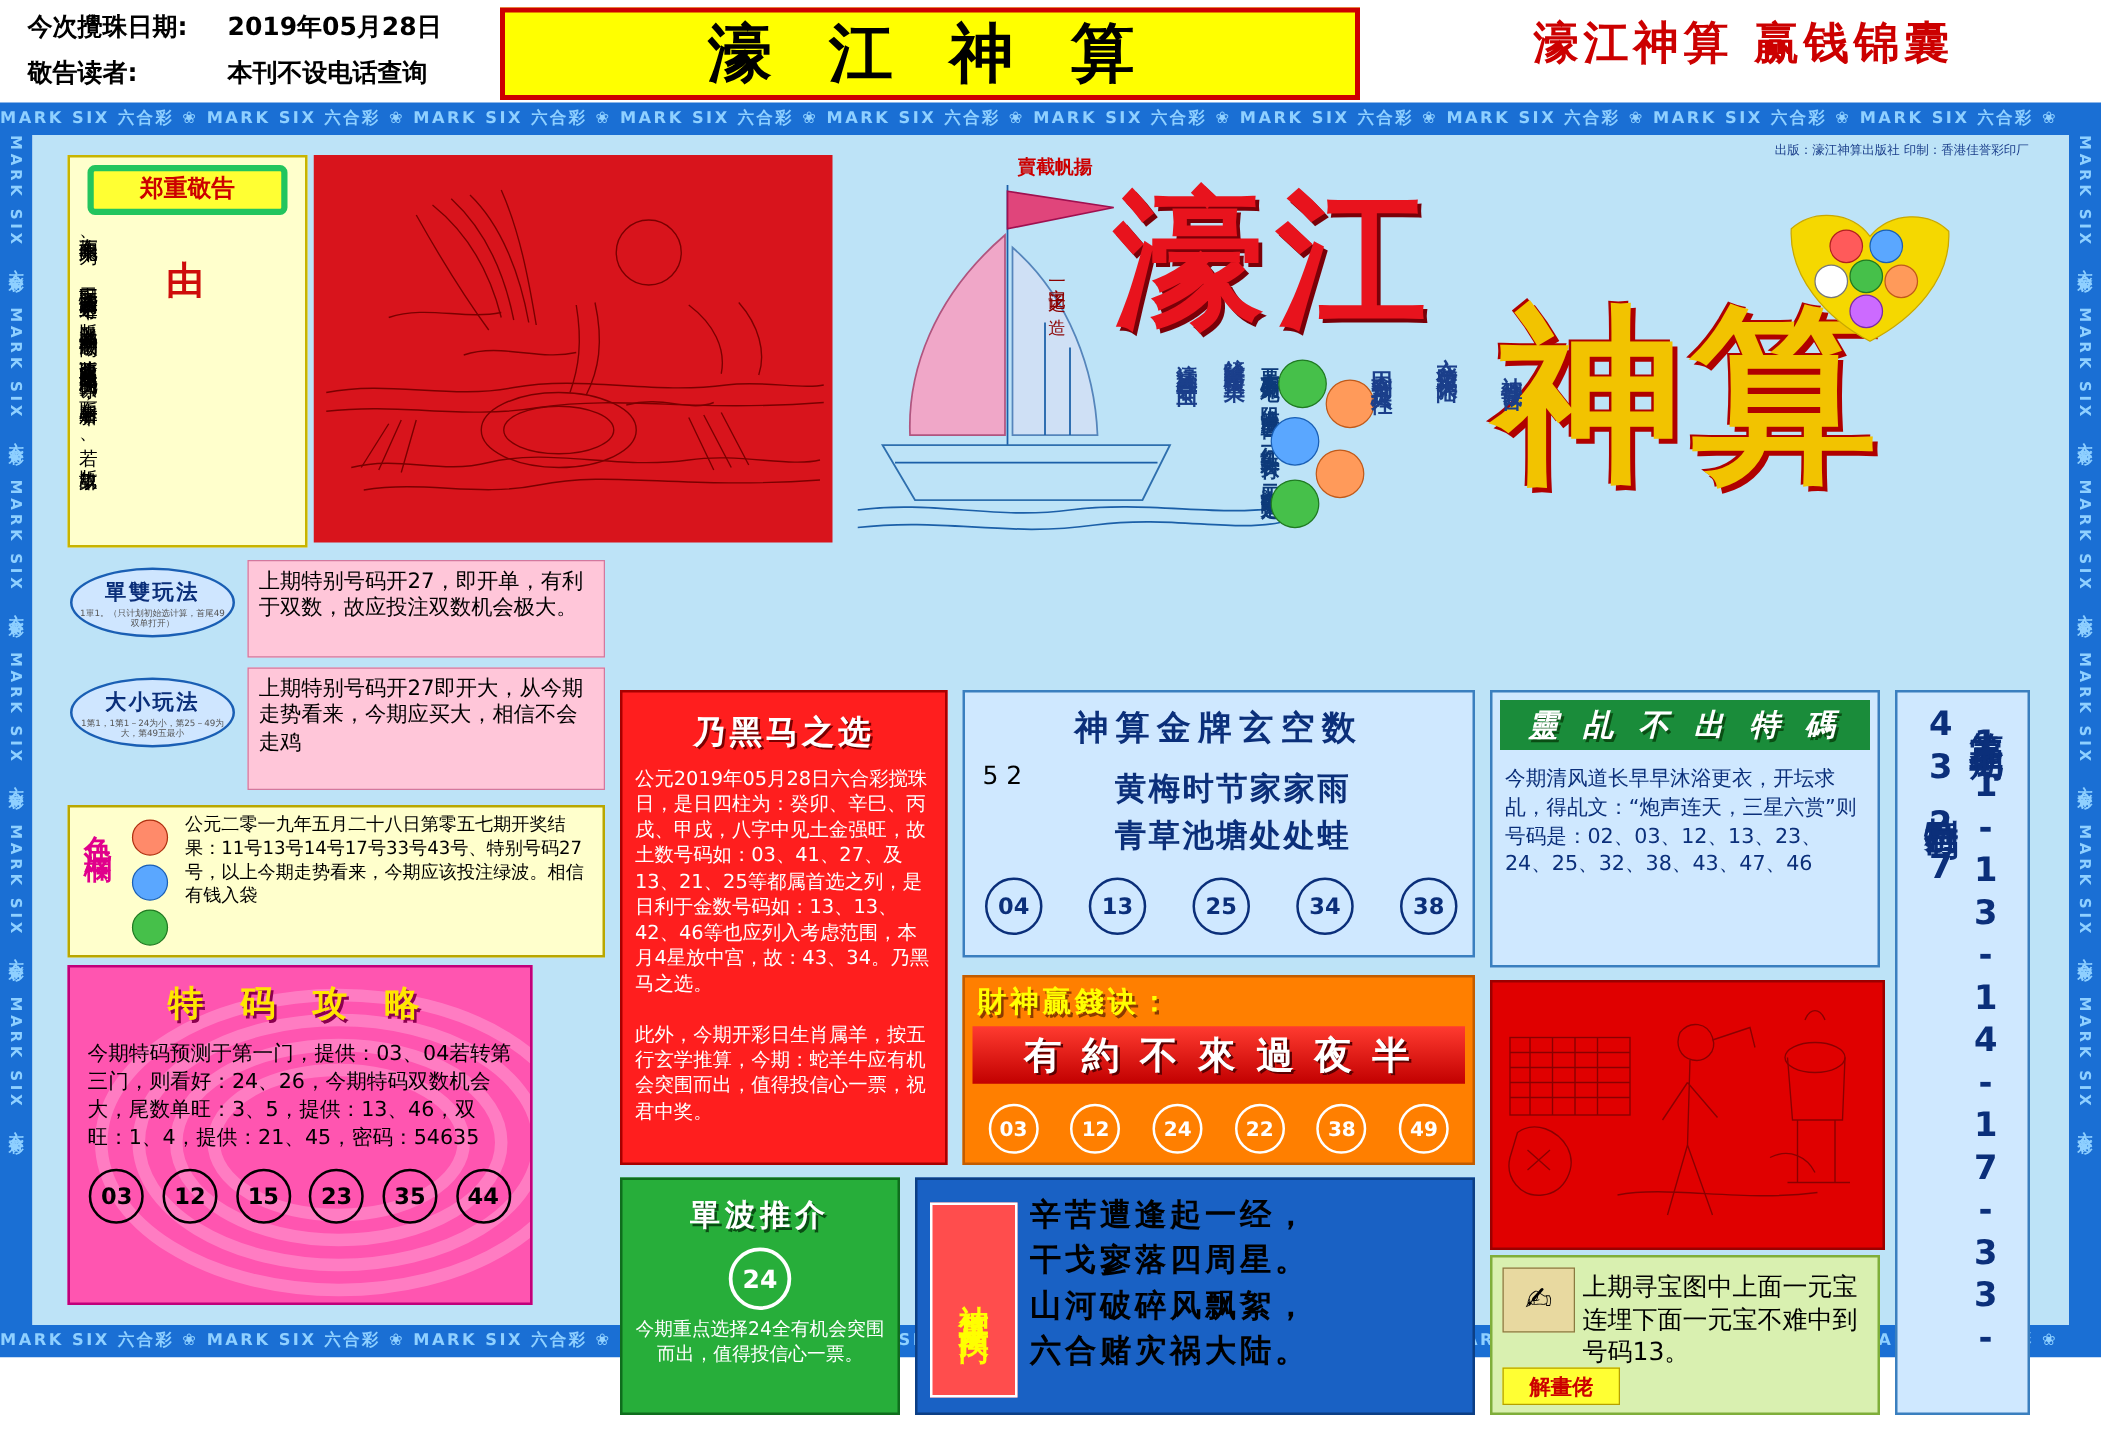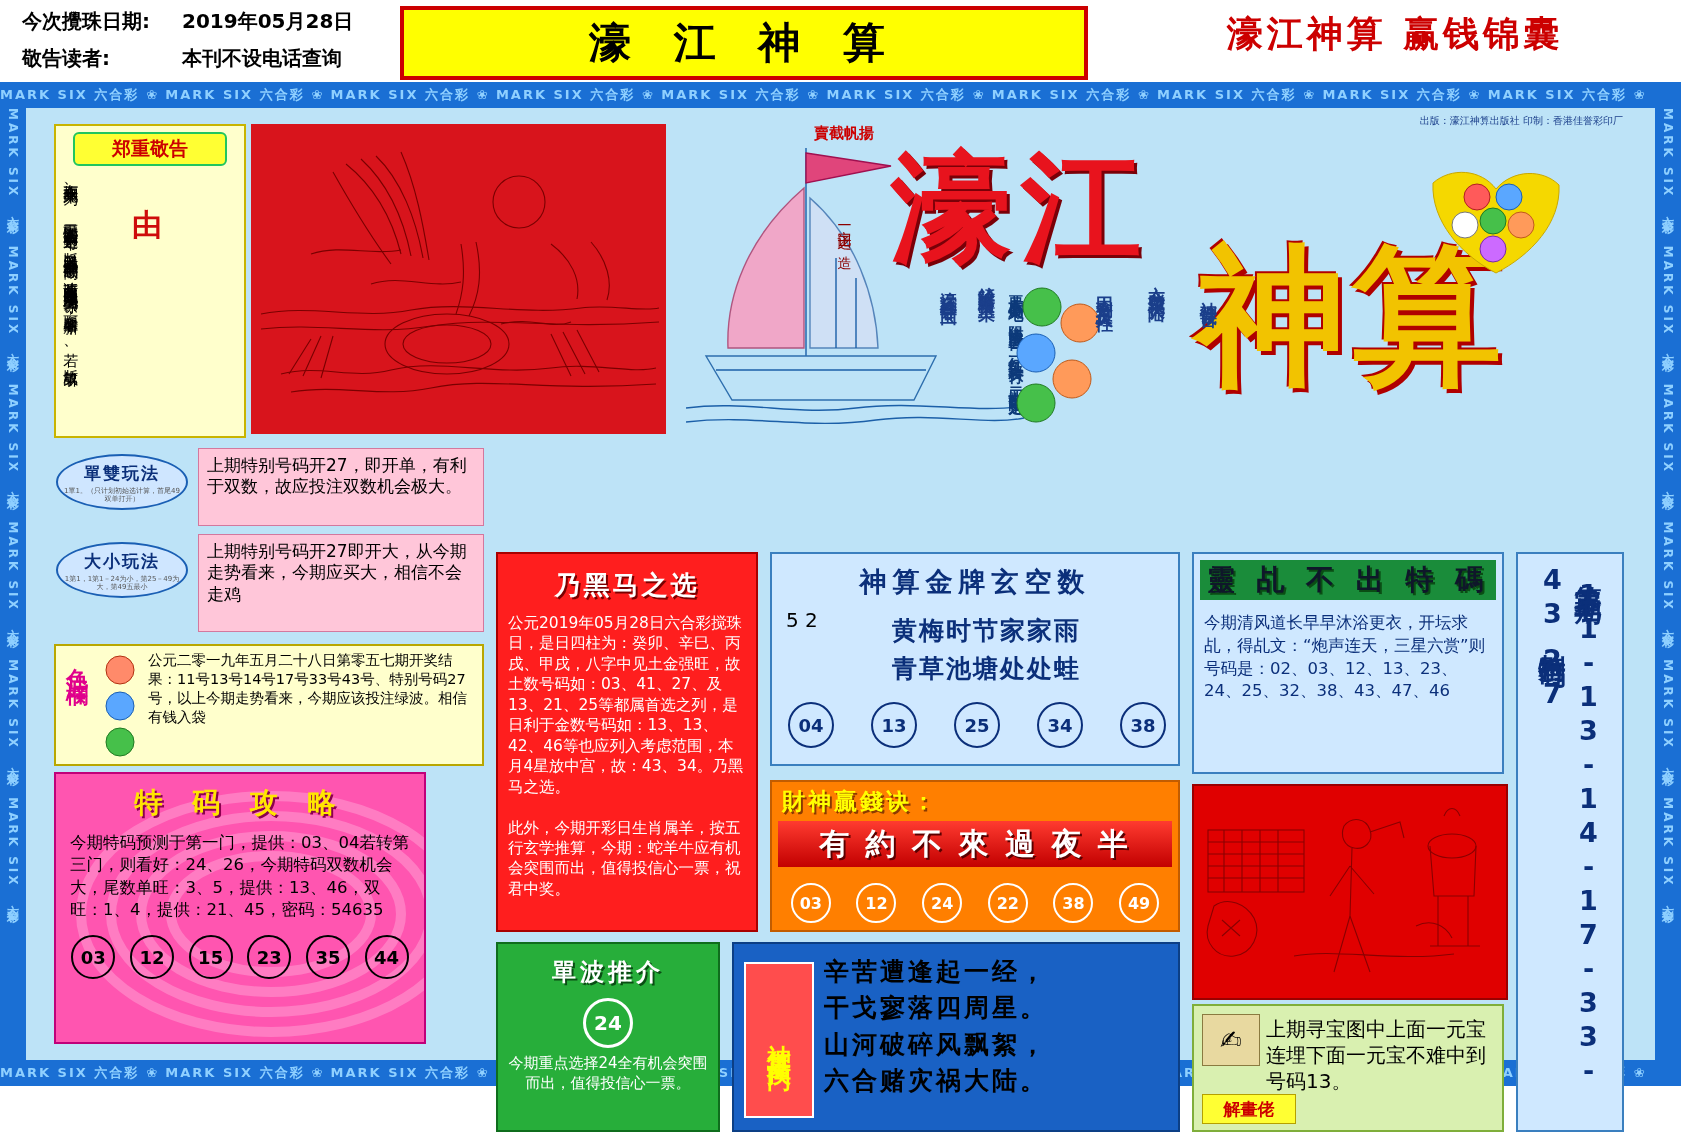--- a/index.html
+++ b/index.html
@@ -18,21 +18,21 @@
   .top-left .row{display:flex;align-items:baseline;font-size:20px;color:#000;margin-bottom:10px;font-weight:bold;}
   .top-left .lbl{width:160px;}
   .top-left .val{font-weight:bold;}
   .top-center{
     position:absolute;left:400px;top:6px;width:680px;height:66px;
     background:#ffff00;border:4px solid #cc0000;
     display:flex;align-items:center;justify-content:center;
   }
   .top-center span{
     font-family:"DejaVu Sans","Liberation Sans",sans-serif;
-    font-size:42px;font-weight:bold;letter-spacing:14px;color:#000;
+    font-size:51px;font-weight:bold;letter-spacing:14px;color:#000;
   }
   .top-right{position:absolute;left:1120px;top:10px;width:550px;text-align:center;}
   .top-right span{font-size:36px;font-weight:bold;color:#cc0000;letter-spacing:4px;}
 
   
   .msstrip{
     position:absolute;background:#1a6fd4;color:#8fd0ff;
     font-size:13px;font-weight:bold;overflow:hidden;white-space:nowrap;
   }
   .ms-top{left:0;top:82px;width:1681px;height:26px;line-height:26px;}
@@ -48,21 +48,21 @@
   
   .body{position:absolute;left:26px;top:108px;width:1629px;height:952px;background:#bde3f7;}
 
   
   .notice{
     position:absolute;left:28px;top:16px;width:188px;height:310px;
     background:#ffffcc;border:2px solid #c8b400;
   }
   .notice-title{
     margin:6px auto 4px;width:150px;height:30px;background:#ffff33;
-    border:2px solid #22c55e;border-radius:6px;
+    border:5px solid #22c55e;border-radius:6px;
     color:#cc0000;font-size:19px;font-weight:bold;text-align:center;line-height:28px;
   }
   .notice-body{
     padding:2px 6px 4px;color:#000;font-size:15px;line-height:1.12;
     writing-mode:vertical-rl;text-orientation:upright;height:255px;
     letter-spacing:1px;direction:ltr;
   }
   .notice-stamp{
     position:absolute;left:70px;top:58px;color:#cc0000;font-size:30px;font-weight:bold;
     writing-mode:vertical-rl;text-orientation:upright;letter-spacing:-2px;opacity:.95;
@@ -211,22 +211,22 @@
     position:absolute;left:90px;top:10px;color:#000;font-size:25px;line-height:1.45;
     font-weight:bold;letter-spacing:3px;
   }
 
   
   .lqbox{
     position:absolute;left:1166px;top:444px;width:312px;height:222px;
     background:#cfe8ff;border:2px solid #3a7fbf;box-sizing:border-box;
   }
   .lq-title{
-    margin:6px;height:40px;background:#1a8c3a;color:#0f172a;font-size:28px;font-weight:bold;
-    display:flex;align-items:center;justify-content:center;letter-spacing:6px;text-shadow:2px 2px 0 #0a4d14;
+    margin:6px;height:40px;background:#1a8c3a;color:#ffffff;font-size:24px;font-weight:bold;
+    display:flex;align-items:center;justify-content:center;letter-spacing:6px;text-shadow:2px 2px 0 #0a4d14;font-style:italic;
   }
   .lq-body{color:#0b2f7a;font-size:16.5px;line-height:1.38;padding:6px 10px;}
 
   
   .rpic2{
     position:absolute;left:1166px;top:676px;width:312px;height:212px;
     background:#e00000;border:2px solid #9a0000;overflow:hidden;
   }
   .hintbox{
     position:absolute;left:1166px;top:896px;width:312px;height:128px;

